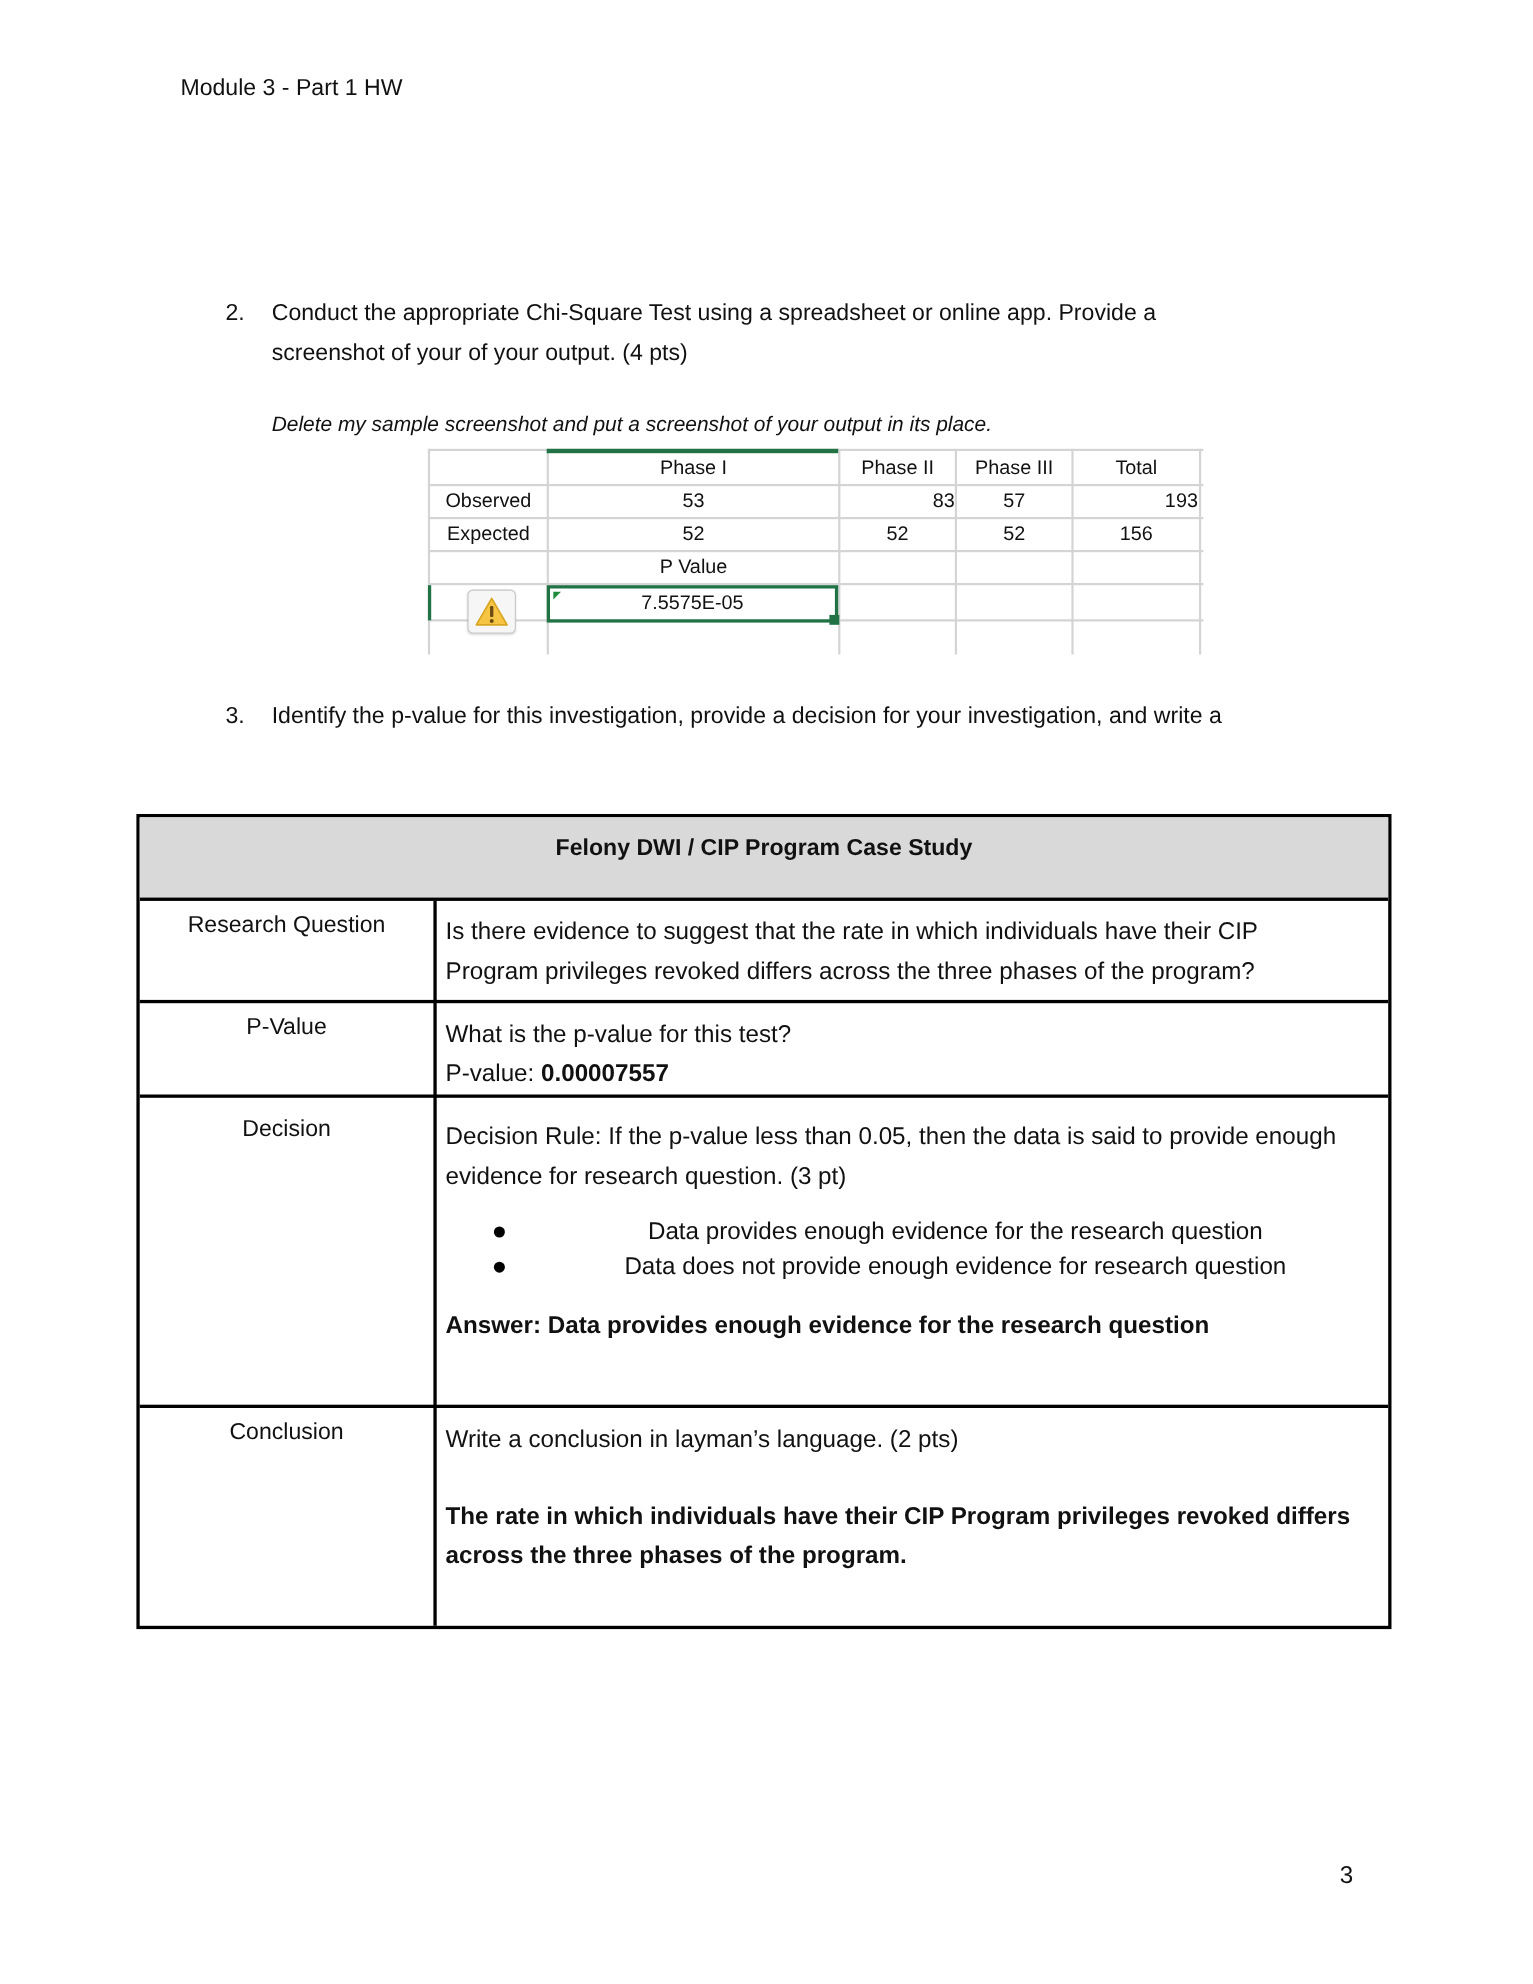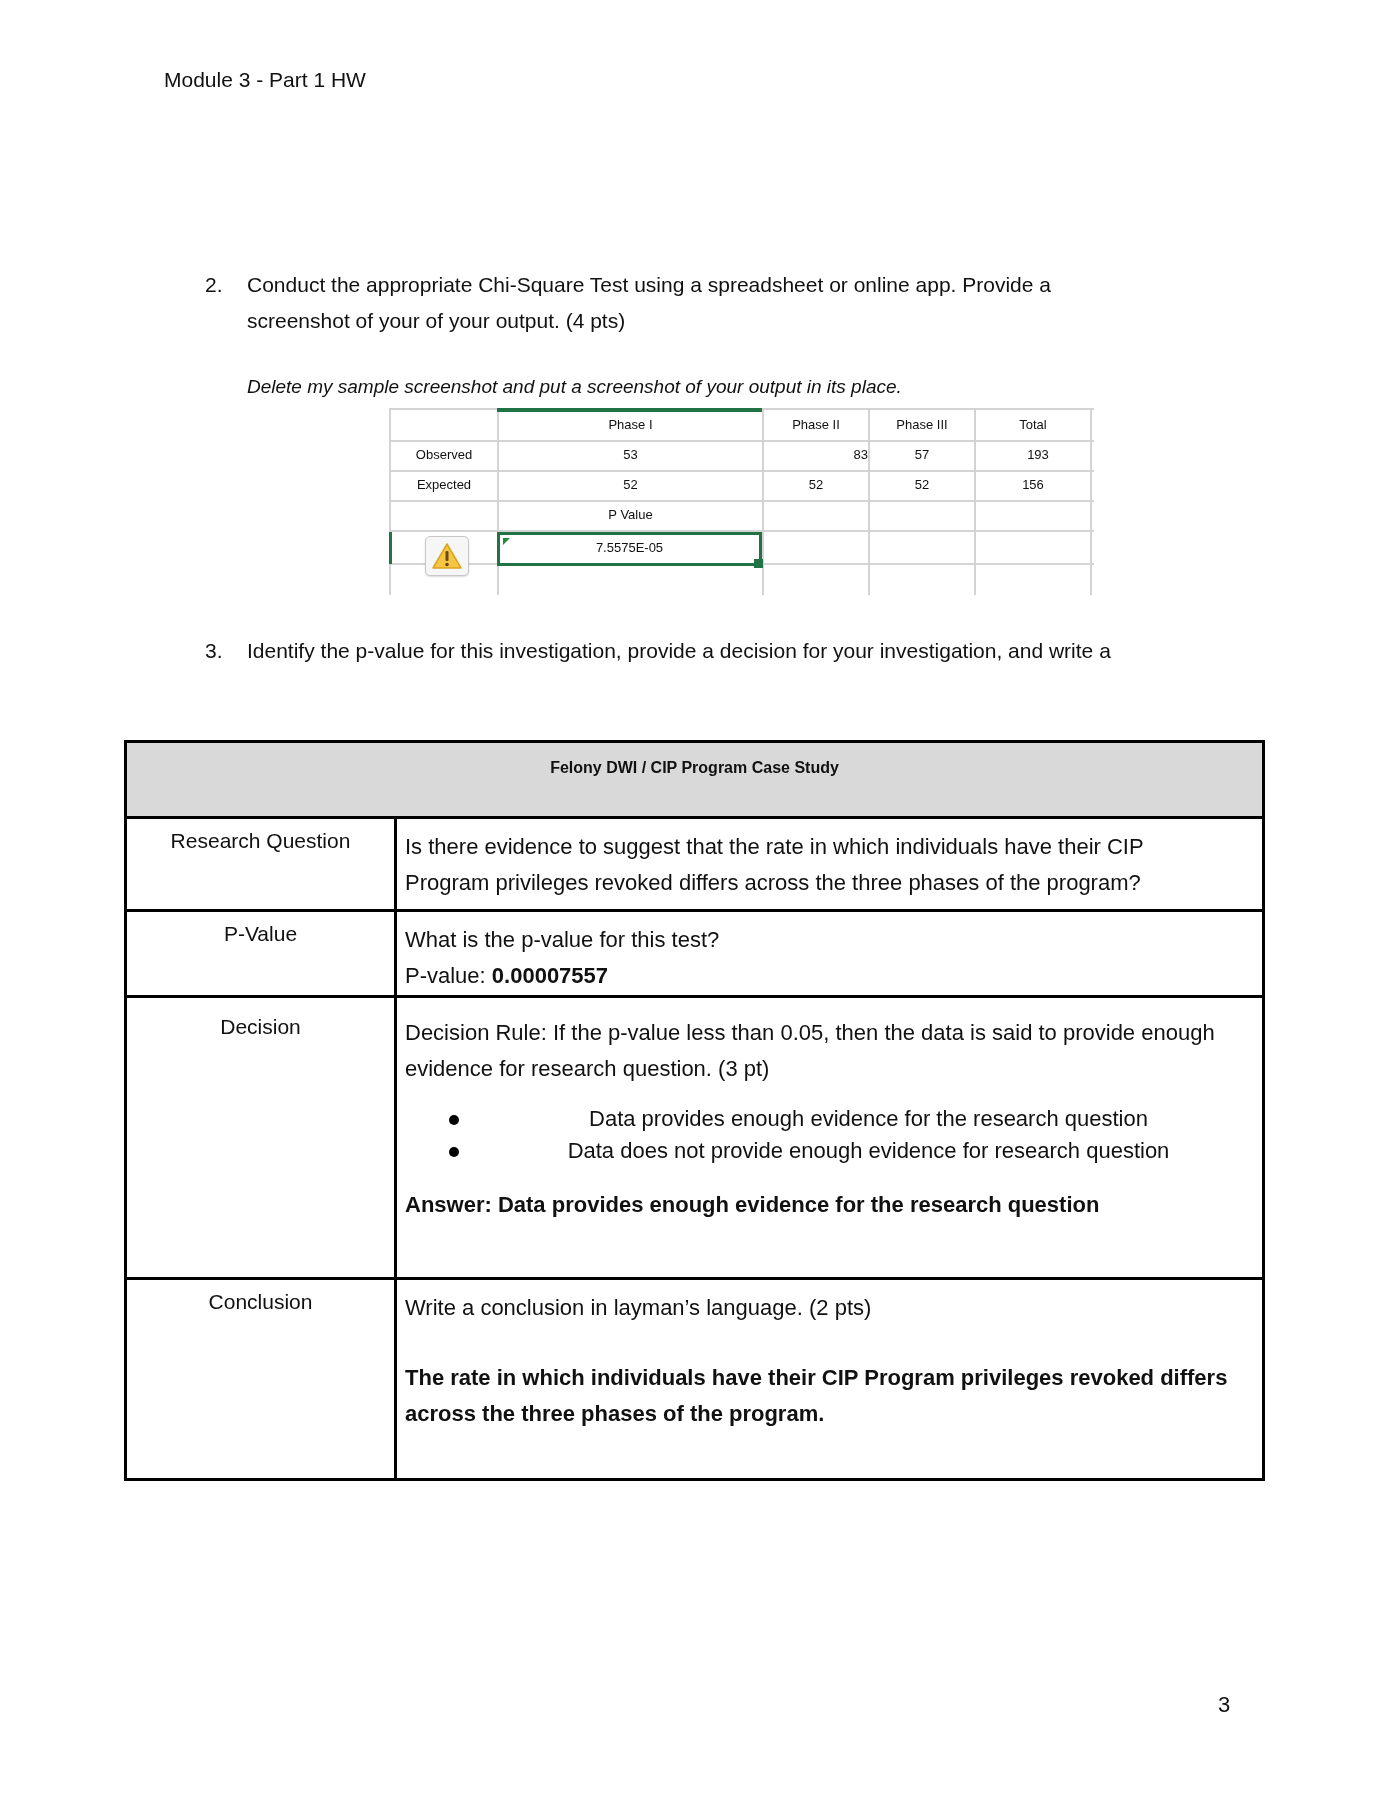--- a/index.html
+++ b/index.html
@@ -9,32 +9,32 @@
   .hdr { left:164px; top:68px; font-size:21px; }
   .item { font-size:21px; line-height:36px; }
   .item .num { position:absolute; left:0; top:0; }
   .item .txt { position:absolute; left:42px; top:0; width:1010px; }
   .note { left:247px; top:376px; font-size:19px; font-style:italic; }
 
   
   .sheet { left:389px; top:408px; width:705px; height:187px; }
   .sheet .vline { position:absolute; top:0; width:2px; height:187px; background:#d4d4d4; }
   .sheet .hline { position:absolute; left:0; width:705px; height:2px; background:#d4d4d4; }
-  .sheet .cell { position:absolute; font-size:13px; text-align:center; height:30px; line-height:30px; }
+  .sheet .cell { position:absolute; font-size:18px; text-align:center; height:30px; line-height:30px; }
   .sel-top { position:absolute; left:108px; top:0; width:265px; height:4px; background:#217346; }
   .sel-box { position:absolute; left:108px; top:124px; width:259px; height:28px; border:3px solid #217346; }
   .sel-handle { position:absolute; left:365px; top:151px; width:9px; height:9px; background:#217346; }
   .row-ind { position:absolute; left:0; top:124px; width:3px; height:32px; background:#217346; }
   .tri { position:absolute; left:3px; top:3px; width:0; height:0; border-top:7px solid #1e8c3a; border-right:7px solid transparent; }
   .warn-btn { position:absolute; left:36px; top:128px; width:42px; height:38px; border:1px solid #c8c8c8; border-radius:5px; background:#f6f6f6; box-shadow:0 1px 2px rgba(0,0,0,0.15); }
 
   
   .tbl { left:124px; top:740px; width:1141px; height:741px; border:3px solid #000; box-sizing:border-box; }
   .tbl .title-row { position:absolute; left:0; top:0; width:100%; height:76px; background:#d9d9d9; border-bottom:3px solid #000; box-sizing:border-box; }
-  .tbl .title { position:absolute; width:100%; top:16px; text-align:center; font-size:16px; font-weight:bold; }
+  .tbl .title { position:absolute; width:100%; top:16px; text-align:center; font-size:21px; font-weight:bold; }
   .tbl .row { position:absolute; left:0; width:100%; border-bottom:3px solid #000; box-sizing:border-box; }
   .tbl .row.last { border-bottom:none; }
   .tbl .lab { position:absolute; left:0; width:267px; top:10px; text-align:center; font-size:21px; }
   .tbl .vdiv { position:absolute; left:267px; top:76px; width:3px; height:659px; background:#000; }
   .tbl .content { position:absolute; left:278px; top:10px; width:845px; font-size:22px; line-height:36px; }
   .bold { font-weight:bold; }
   .bullets { margin:16px 0 0 0; padding:0; list-style:none;text-align:center; }
   .bullets li { position:relative; padding-left:82px; line-height:32px; }
   .bullets li .dot { position:absolute; left:44px; top:12px; width:10px; height:10px; border-radius:50%; background:#000; }
   .pagenum { left:1218px; top:1692px; font-size:22px; }
@@ -71,21 +71,21 @@
 
   <div class="cell" style="left:110px; top:2px; width:263px;">Phase I</div>
   <div class="cell" style="left:375px; top:2px; width:104px;">Phase II</div>
   <div class="cell" style="left:481px; top:2px; width:104px;">Phase III</div>
   <div class="cell" style="left:587px; top:2px; width:114px;">Total</div>
 
   <div class="cell" style="left:2px; top:32px; width:106px;">Observed</div>
   <div class="cell" style="left:110px; top:32px; width:263px;">53</div>
   <div class="cell" style="left:375px; top:32px; width:104px;text-align:right;">83</div>
   <div class="cell" style="left:481px; top:32px; width:104px;">57</div>
-  <div class="cell" style="left:587px; top:32px; width:124px;">193</div>
+  <div class="cell" style="left:587px; top:32px; width:124px;padding-left:36px;">193</div>
 
   <div class="cell" style="left:2px; top:62px; width:106px;">Expected</div>
   <div class="cell" style="left:110px; top:62px; width:263px;">52</div>
   <div class="cell" style="left:375px; top:62px; width:104px;">52</div>
   <div class="cell" style="left:481px; top:62px; width:104px;">52</div>
   <div class="cell" style="left:587px; top:62px; width:114px;">156</div>
 
   <div class="cell" style="left:110px; top:92px; width:263px;">P Value</div>
 
   <div class="row-ind"></div>

